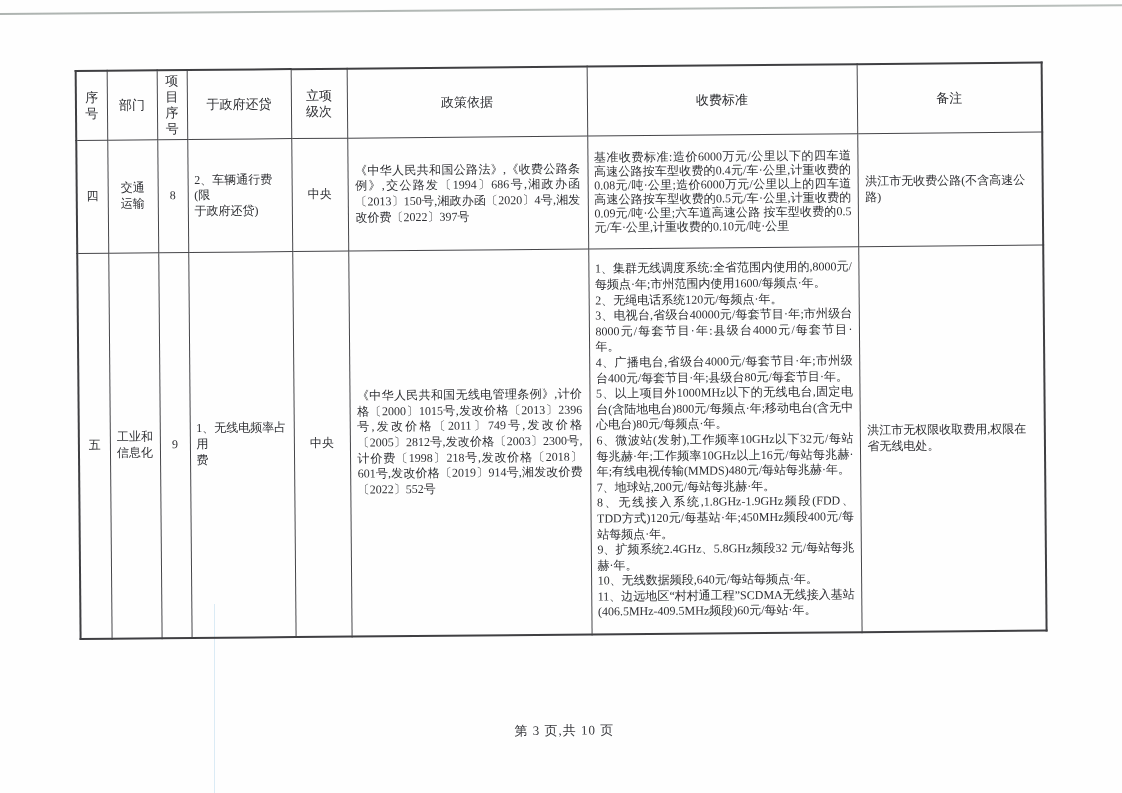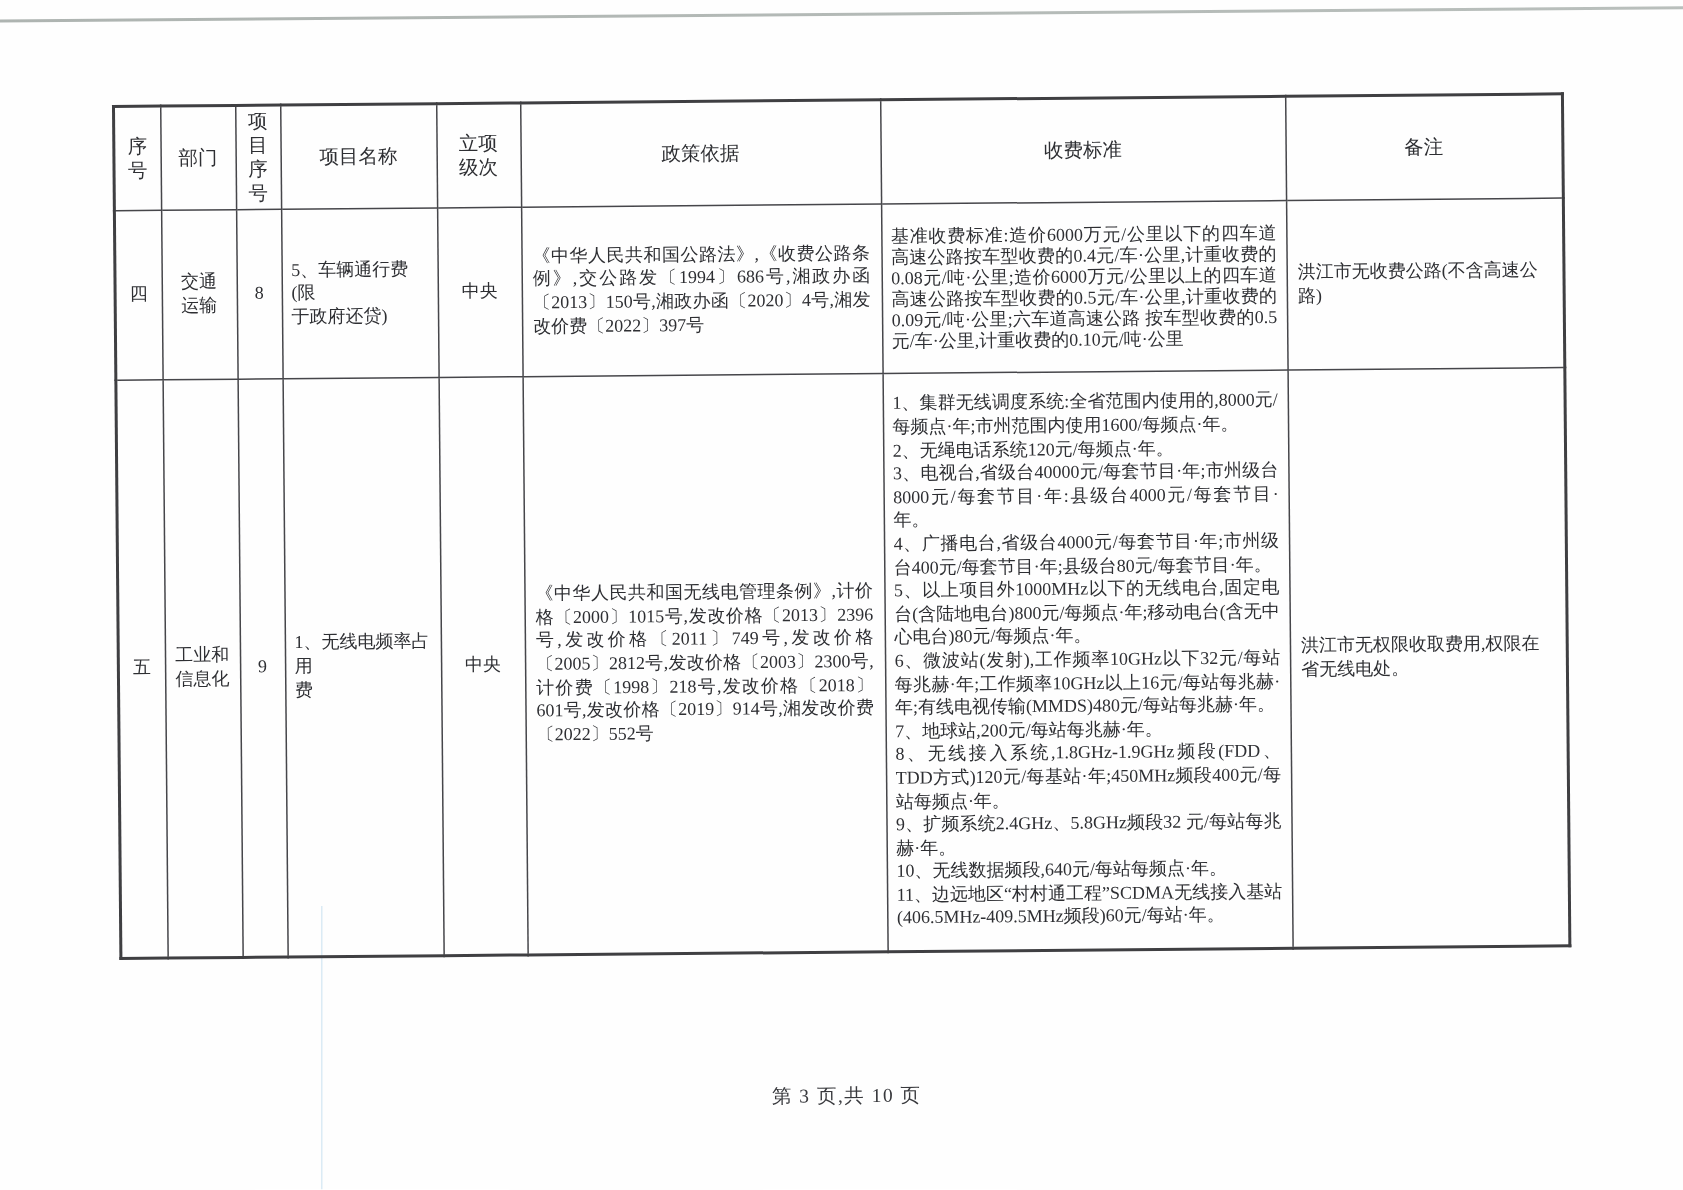--- a/index.html
+++ b/index.html
@@ -74,33 +74,33 @@
           <col style="width:240px">
         <col style="width:270px">
           <col style="width:185px">
       </colgroup>
       <tbody>
           <tr class="hdr" style="height:40px">
         <td>序号</td>
         <td>部门</td>
         <td>项目
 序号</td>
-        <td>项目名称</td>
+        <td>于政府还贷</td>
         <td>立项
 级次</td>
         <td>政策依据</td>
         <td>收费标准</td>
         <td>备注</td>
       </tr>
       <tr style="height:113px">
         <td class="c">四</td>
         <td class="c">交通
 运输</td>
         <td class="c">8</td>
-        <td class="l name">5、车辆通行费(限
+        <td class="l name">2、车辆通行费(限
 于政府还贷)</td>
         <td class="c">中央</td>
         <td class="j policy">《中华人民共和国公路法》,《收费公路条例》,交公路发〔1994〕686号,湘政办函〔2013〕150号,湘政办函〔2020〕4号,湘发改价费〔2022〕397号</td>
         <td class="j standard std-r1">基准收费标准:造价6000万元/公里以下的四车道高速公路按车型收费的0.4元/车·公里,计重收费的0.08元/吨·公里;造价6000万元/公里以上的四车道高速公路按车型收费的0.5元/车·公里,计重收费的0.09元/吨·公里;六车道高速公路 按车型收费的0.5元/车·公里,计重收费的0.10元/吨·公里</td>
         <td class="l note">洪江市无收费公路(不含高速公路)</td>
       </tr>
       <tr style="height:385px">
         <td class="c">五</td>
         <td class="c">工业和
 信息化</td>

